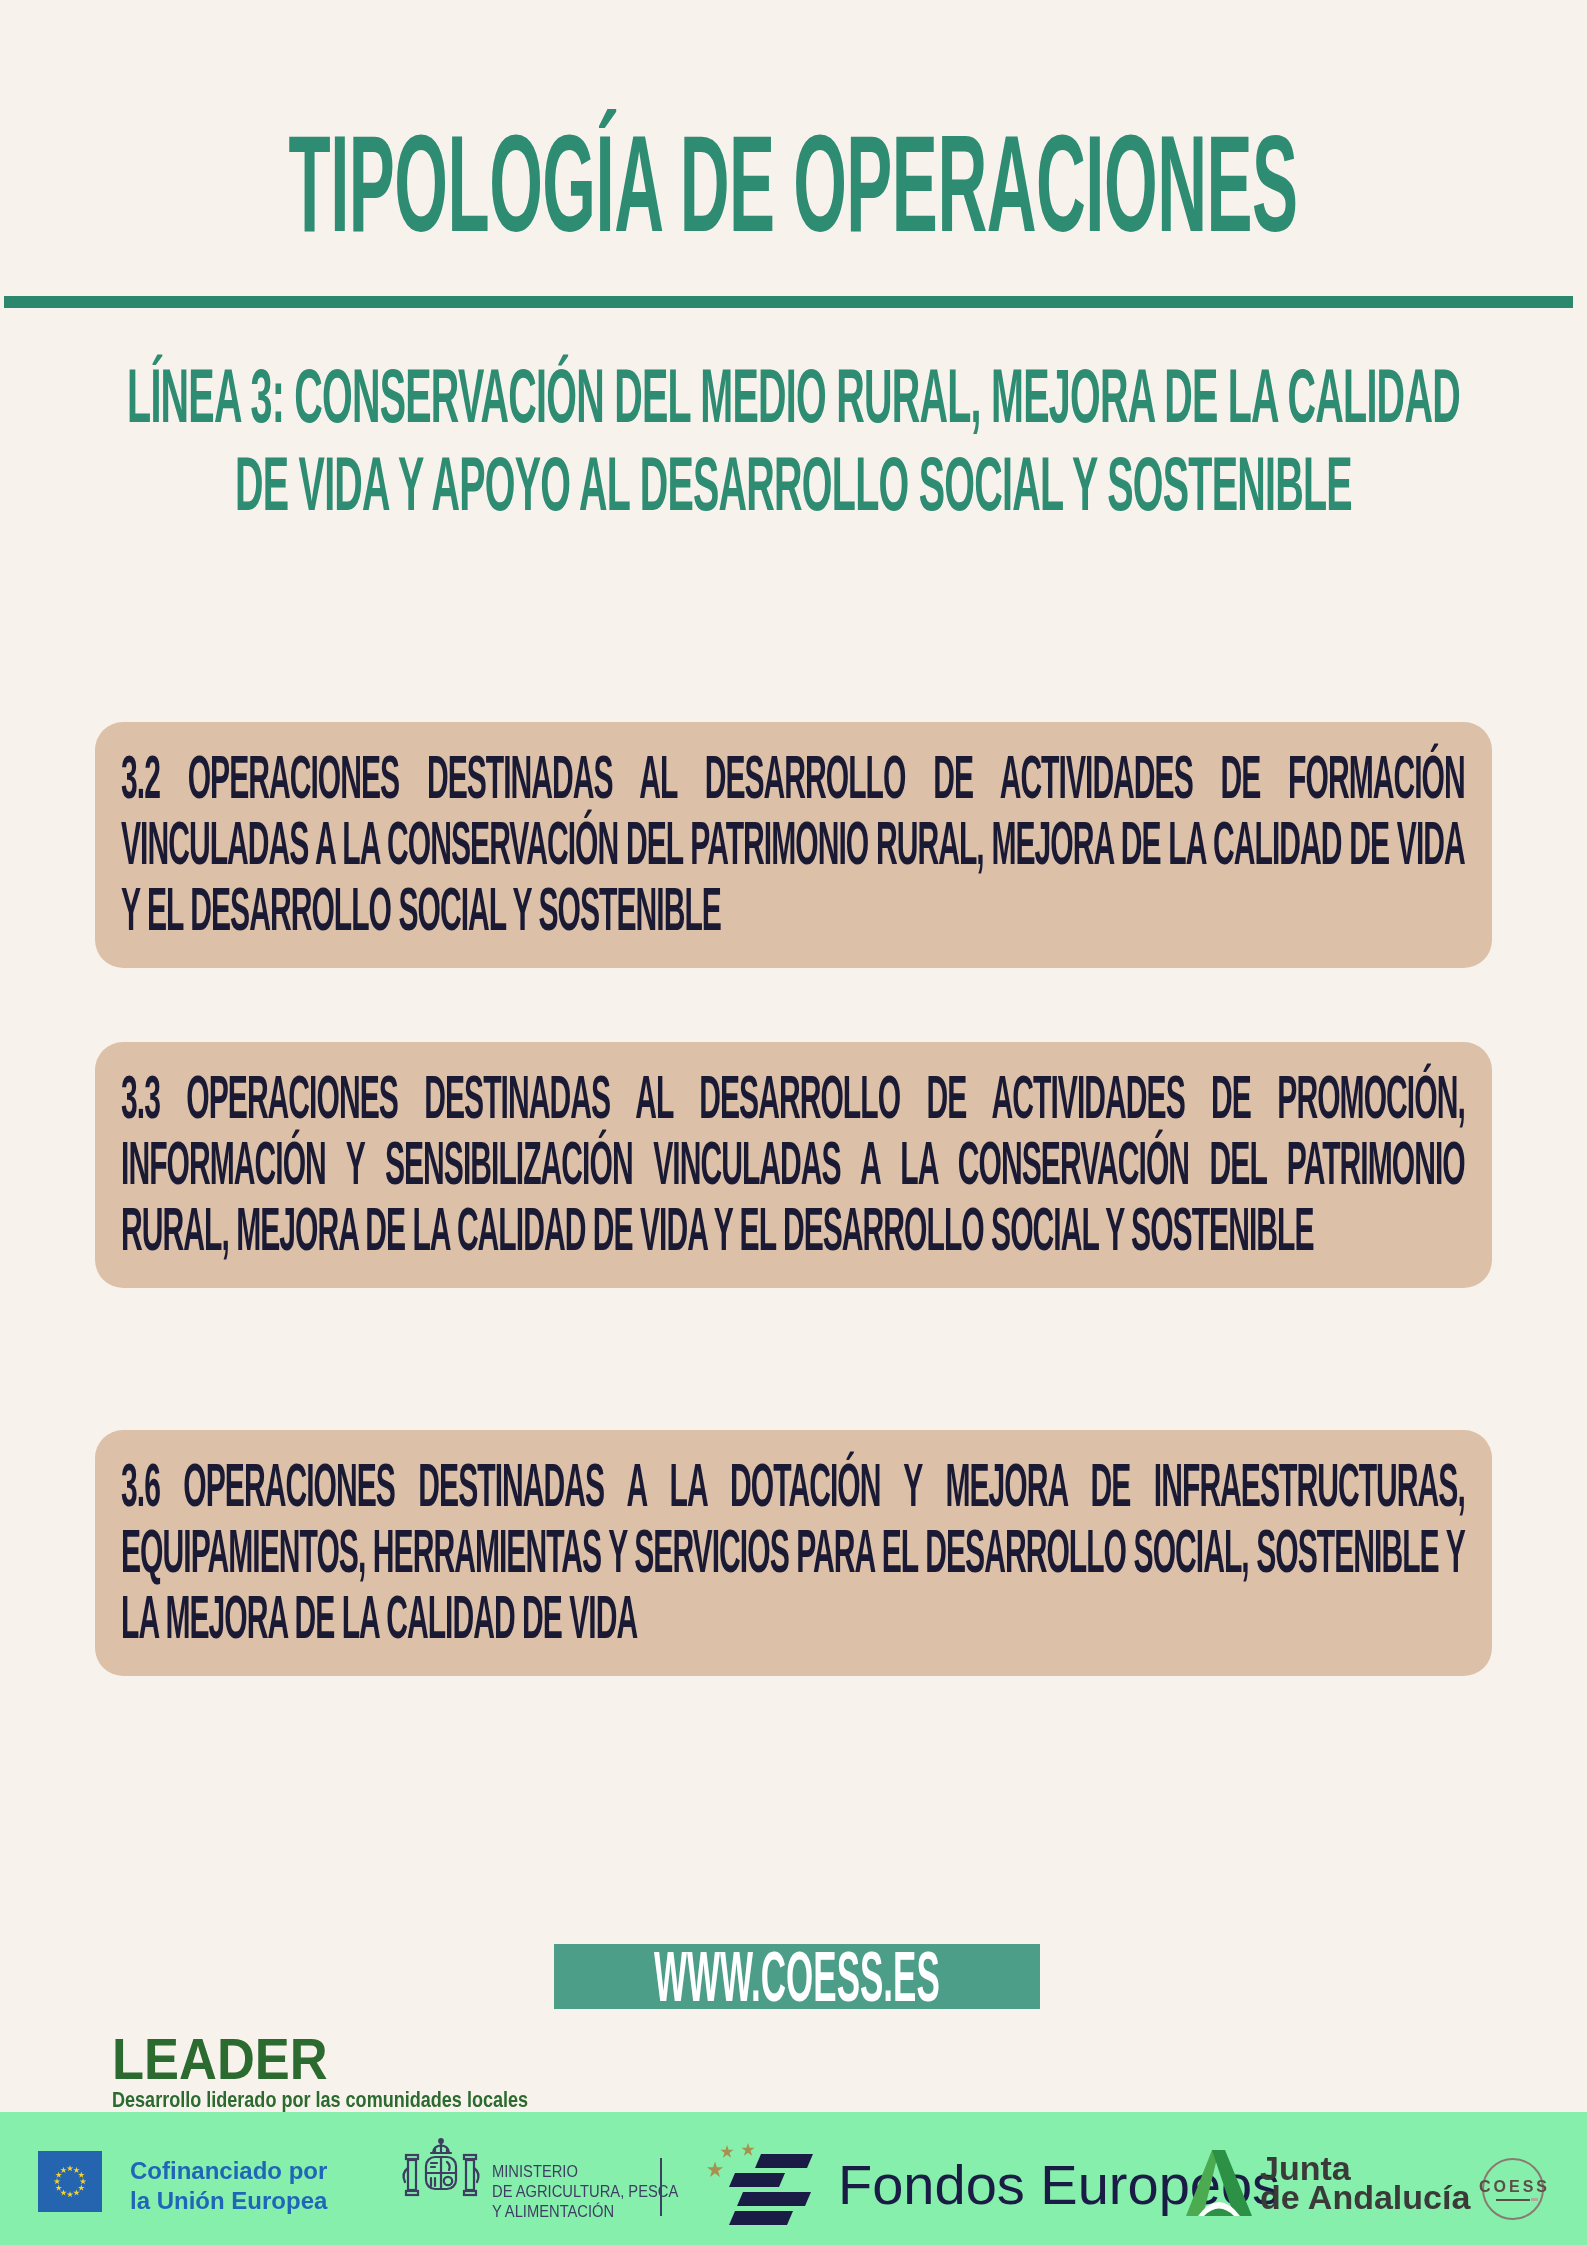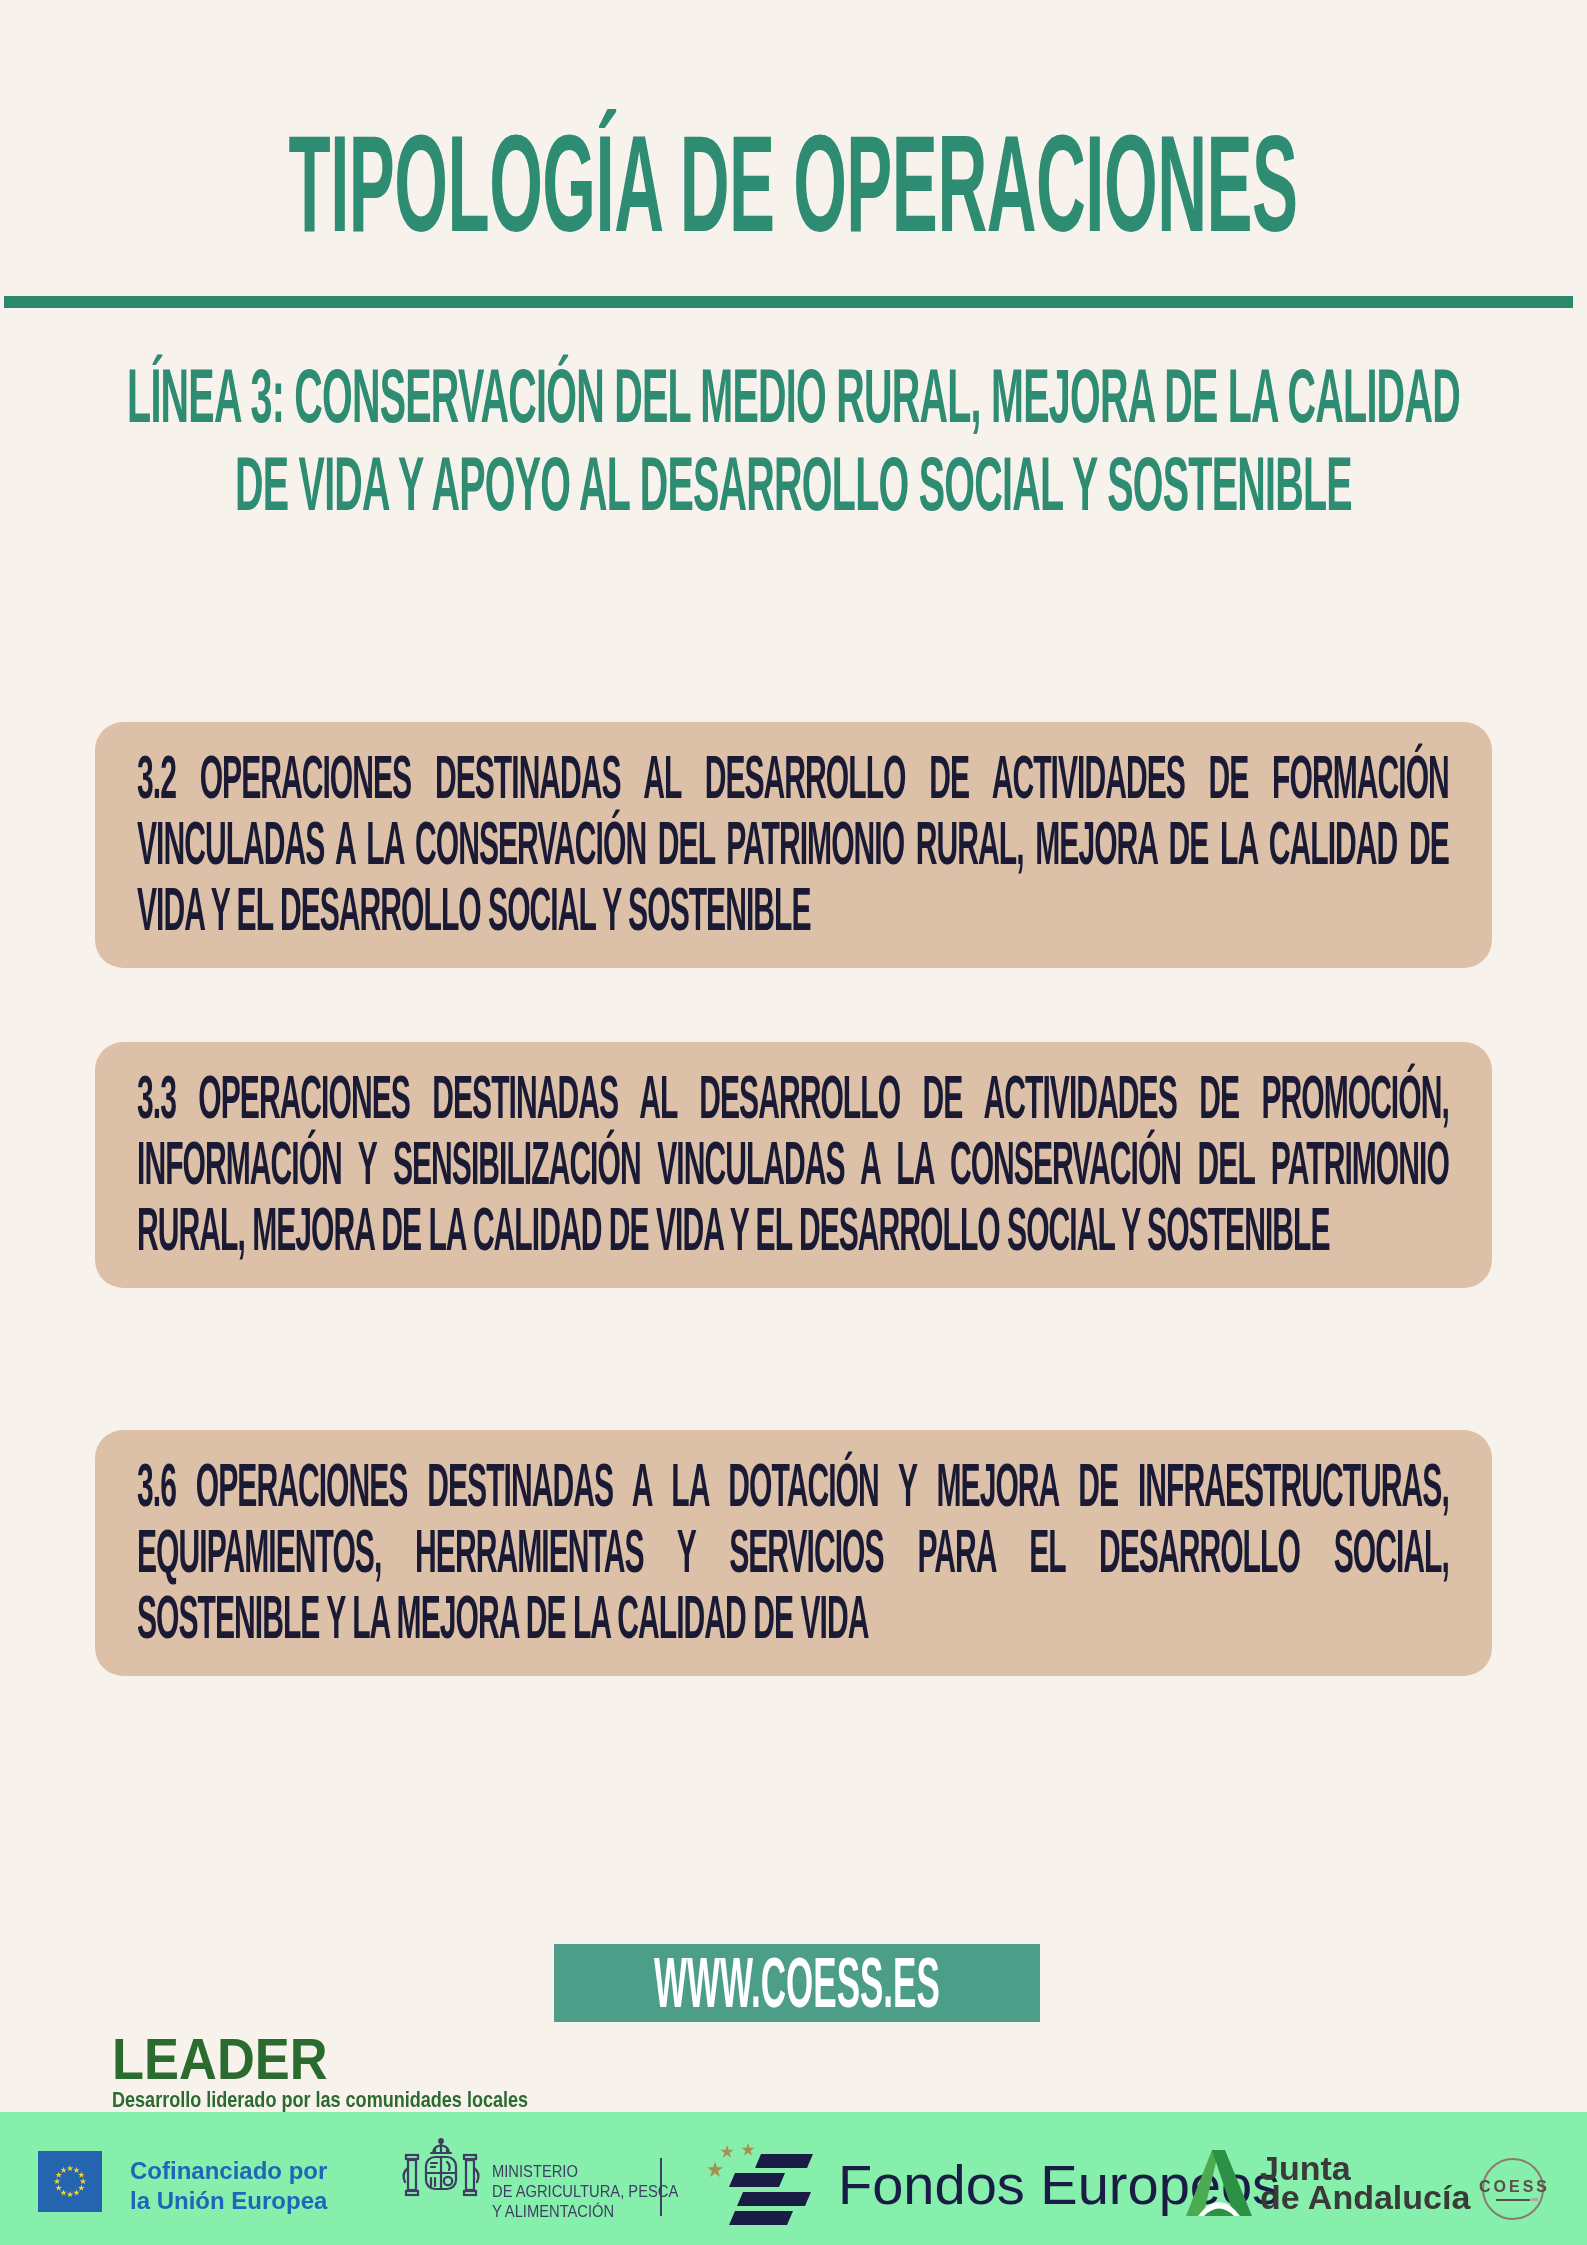--- a/index.html
+++ b/index.html
@@ -20,34 +20,34 @@
   .subtitle-row{position:absolute;top:352px;left:0;width:100%;}
   .subtitle-text{
     width:162%;margin-left:-31%;
     text-align:center;font-weight:700;font-size:76px;line-height:88px;
     letter-spacing:-1.5px;color:#2e8c72;
     transform:scaleX(0.52);transform-origin:center top;
   }
   
   .op-box{
     position:absolute;left:95px;width:1397px;box-sizing:border-box;
-    background:#dcc1a8;border-radius:28px;padding:22px 42px 26px;
+    background:#dcc1a8;border-radius:28px;padding:22px 26px 26px;
   }
   .op-box.b1{top:722px;}
   .op-box.b2{top:1042px;}
   .op-box.b3{top:1430px;}
   .op-text{
     width:206%;
     transform:scaleX(0.485);transform-origin:left top;
     text-align:justify;font-weight:700;font-size:62px;line-height:66px;
     letter-spacing:-2px;color:#1a1a34;
   }
   
   .website{
-    position:absolute;left:554px;top:1944px;width:486px;height:78px;
+    position:absolute;left:554px;top:1944px;width:486px;height:65px;
     background:#4c9e89;display:flex;align-items:center;justify-content:center;
     cursor:pointer;
     text-align:center;
   }
   .website-text{
     font-size:70px;font-weight:700;color:#ffffff;white-space:nowrap;
     transform:scaleX(0.5);letter-spacing:0;
   }
   
   .leader{position:absolute;left:112px;top:2030px;color:#2c6b30;}

